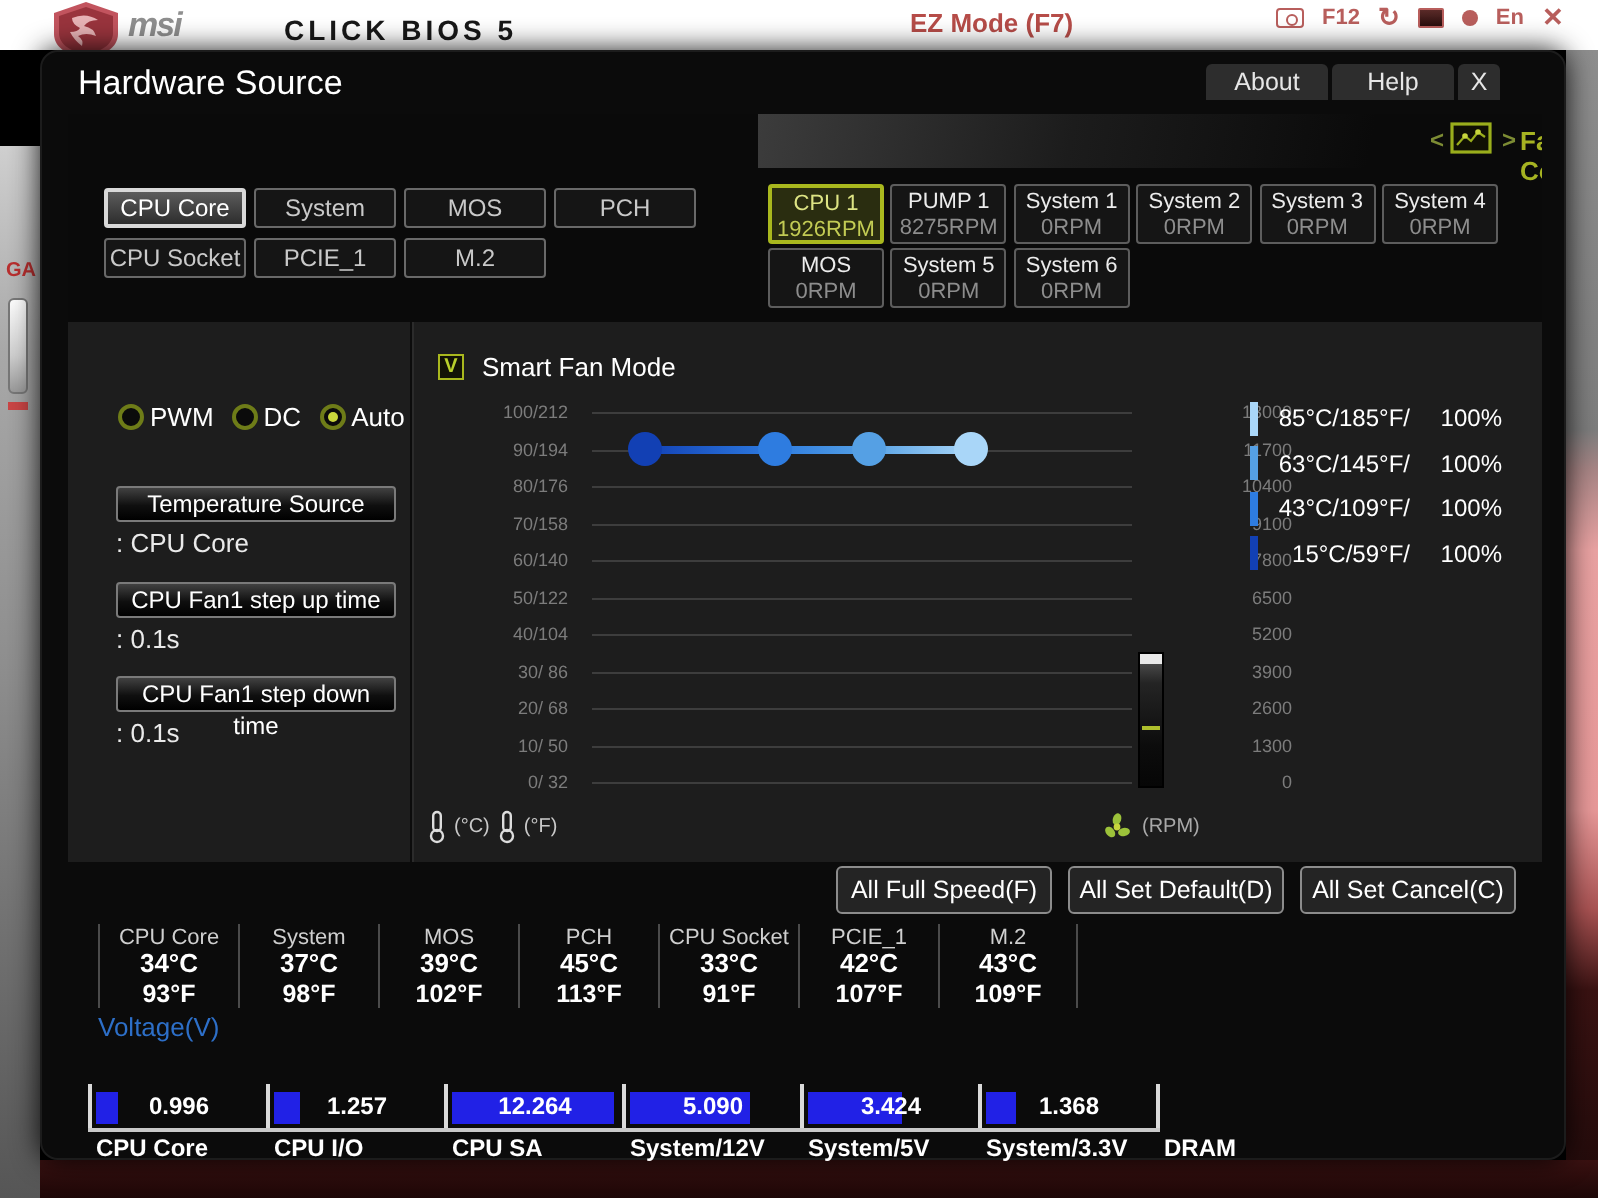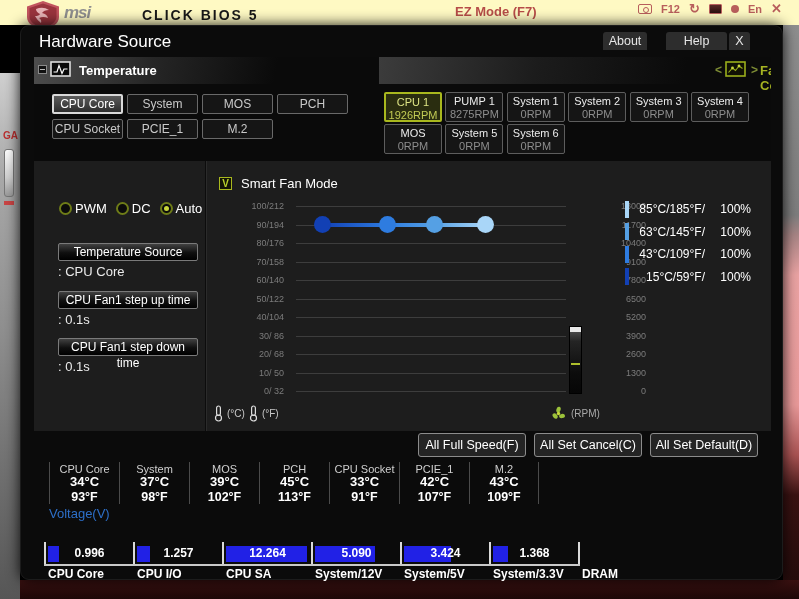--- a/index.html
+++ b/index.html
@@ -4,21 +4,21 @@
 <style>
   * { box-sizing: border-box; margin: 0; padding: 0; }
   html,body { width:799px; height:599px; }
   body {
     position:relative; overflow:hidden; background:#000;
     font-family:"Liberation Sans", sans-serif; color:#fff;
   }
   .abs { position:absolute; }
 
   
-  #bg-top { left:0; top:0; width:799px; height:25px; background:#fef9c3;text-align:right; }
+  #bg-top { left:0; top:0; width:799px; height:25px; background:#ffffff;text-align:right; }
   #brand-shield { left:25px; top:0; }
   #brand-text { left:64px; top:3px; font-size:17px; font-weight:bold; font-style:italic;
     color:#8f8f8f; letter-spacing:-1px; }
   #brand-sub { left:142px; top:7px; font-size:14px; font-weight:bold; color:#181818;
     letter-spacing:2px; }
   #ez-mode { left:455px; top:4px; font-size:13px; font-weight:bold; color:#b64c48; }
   #top-icons { left:638px; top:3px; display:flex; align-items:center; gap:9px; color:#b85e5c;
     font-size:11px; font-weight:bold; }
   .cam-box { display:inline-block; width:14px; height:10px; border:1px solid #b85e5c;
     border-radius:2px; position:relative; }
@@ -41,21 +41,21 @@
       #e79898 380px,#a85252 430px,#3a1212 470px,#200a0a 100%); }
   #bg-bottom { left:20px; top:580px; width:779px; height:19px;
     background:linear-gradient(180deg,#3a1111 0%,#1d0707 100%); }
 
   
   #dialog { left:20px; top:25px; width:763px; height:555px; background:#0b0b0b;
     border:1px solid #1c1c1c; border-radius:9px; box-shadow:0 0 14px rgba(0,0,0,.9); }
   #dlg-title { left:18px; top:6px; font-size:17px; color:#fff; }
   .dlg-tab { top:6px; height:18px; background:#2d2d2d; color:#e6e6e6; font-size:12.5px;
     text-align:center; line-height:18px; border-radius:3px 3px 0 0; }
-  #tab-about { left:582px; width:44px; }
+  #tab-about { left:582px; width:61px; }
   #tab-help  { left:645px; width:61px; }
   #tab-x     { left:708px; width:21px; }
 
   
   #panel { left:13px; top:31px; width:737px; height:374px; background:#1d1d1d; overflow:hidden; }
   #panel-top { left:0; top:0; width:737px; height:104px; background:#0a0a0a; }
   #hdr-temp { left:0; top:0; width:335px; height:27px;
     background:linear-gradient(100deg,#4d4d4d 0%,#262626 35%,#0a0a0a 72%); }
   #hdr-fan { left:345px; top:0; width:392px; height:27px;
     background:linear-gradient(100deg,#3c3c3c 0%,#1c1c1c 40%,#0a0a0a 78%); }
@@ -191,30 +191,20 @@
 <div class="abs" id="bg-bottom"></div>
 
 <div class="abs" id="dialog">
   <div class="abs" id="dlg-title">Hardware Source</div>
   <div class="abs dlg-tab" id="tab-about">About</div>
   <div class="abs dlg-tab" id="tab-help">Help</div>
   <div class="abs dlg-tab" id="tab-x">X</div>
 
   <div class="abs" id="panel">
     <div class="abs" id="panel-top"></div>
-    <div class="abs" id="hdr-temp">
-      <span class="abs" id="collapse-box"></span>
-      <span class="abs" id="temp-icon">
-        <svg width="21" height="17" viewBox="0 0 21 17">
-          <rect x="1" y="1" width="19" height="14" fill="#0a0a0a" stroke="#dcdcdc" stroke-width="1.6"></rect>
-          <polyline points="3.5,11 7,11 9,4.5 12,12.5 14,8 17.5,8" fill="none" stroke="#fff" stroke-width="1.2"></polyline>
-        </svg>
-      </span>
-      <span class="abs" id="temp-title">Temperature</span>
-    </div>
     <div class="abs" id="hdr-fan">
       <span class="abs fan-arrow" id="fan-arrow-l">&lt;</span>
       <span class="abs" id="fan-icon">
         <svg width="21" height="17" viewBox="0 0 21 17">
           <rect x="1" y="1" width="19" height="14" fill="#101004" stroke="#9aae1c" stroke-width="1.6"></rect>
           <polyline points="3.5,11.5 7.5,7 10.5,9.5 14,5 17.5,7.5" fill="none" stroke="#9aae1c" stroke-width="1.1"></polyline>
           <circle cx="7.5" cy="7" r="1.4" fill="#c8d63c"></circle>
           <circle cx="14" cy="5" r="1.4" fill="#c8d63c"></circle>
         </svg>
       </span>
@@ -390,22 +380,22 @@
         <div class="reading" style="top: 210.5px;">
           <div class="rbar" style="background: rgb(18, 64, 180);"></div>
           <div class="rtext">15°C/59°F/</div>
           <div class="rpct">100%</div>
         </div>
       </div>
   </div>
 
   <div class="abs" id="actions">
       <div class="act-btn">All Full Speed(F)</div>
+      <div class="act-btn">All Set Default(D)</div>
       <div class="act-btn">All Set Cancel(C)</div>
-      <div class="act-btn">All Set Default(D)</div>
     </div>
 
   <div class="abs" id="temp-table">
       <div class="tcol">
         <div class="lbl">CPU Core</div>
         <div class="cv">34°C</div>
         <div class="fv">93°F</div>
       </div>
       <div class="tcol">
         <div class="lbl">System</div>

